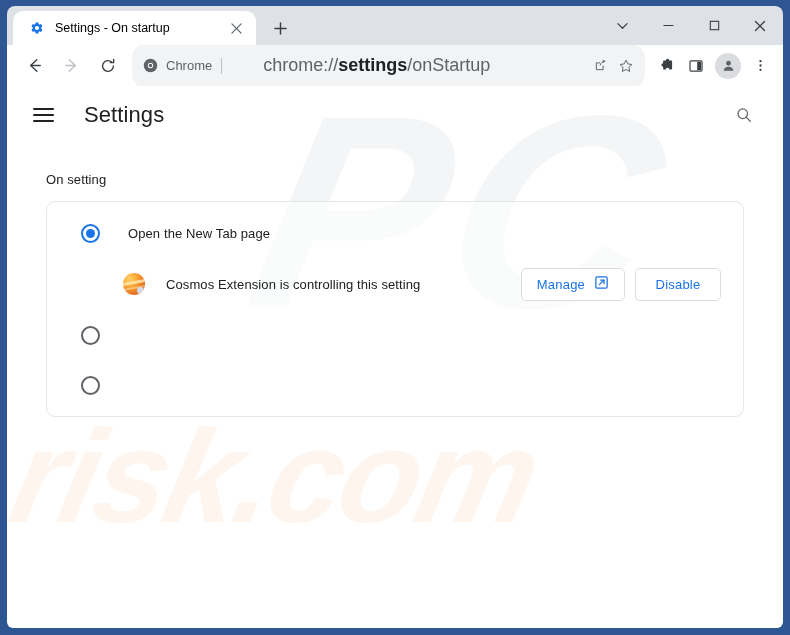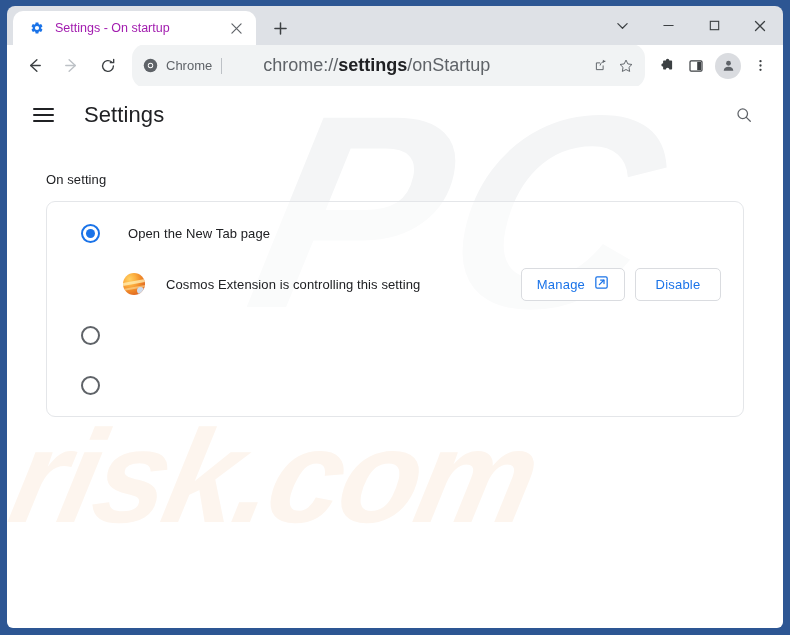--- a/index.html
+++ b/index.html
@@ -47,21 +47,21 @@
   .tab-favicon {
     width: 16px; height: 16px;
     flex: 0 0 16px;
     margin-right: 10px;
     display: flex; align-items: center; justify-content: center;
   }
 
   .tab-title {
     flex: 1;
     font-size: 12.5px;
-    color: #a21caf;
+    color: #000000;
     white-space: nowrap;
     overflow: hidden;
     text-overflow: ellipsis;
   }
 
   .tab-close {
     width: 20px; height: 20px;
     flex: 0 0 20px;
     display: flex; align-items: center; justify-content: center;
     border-radius: 50%;

